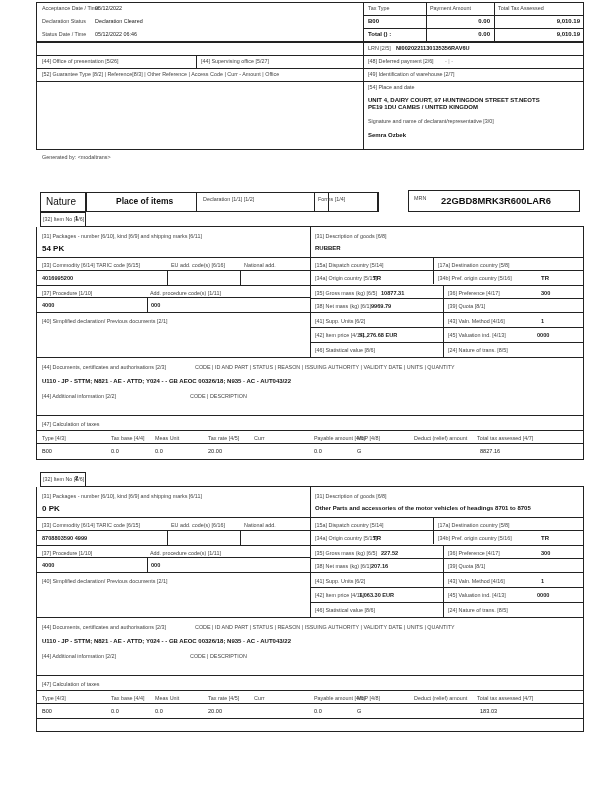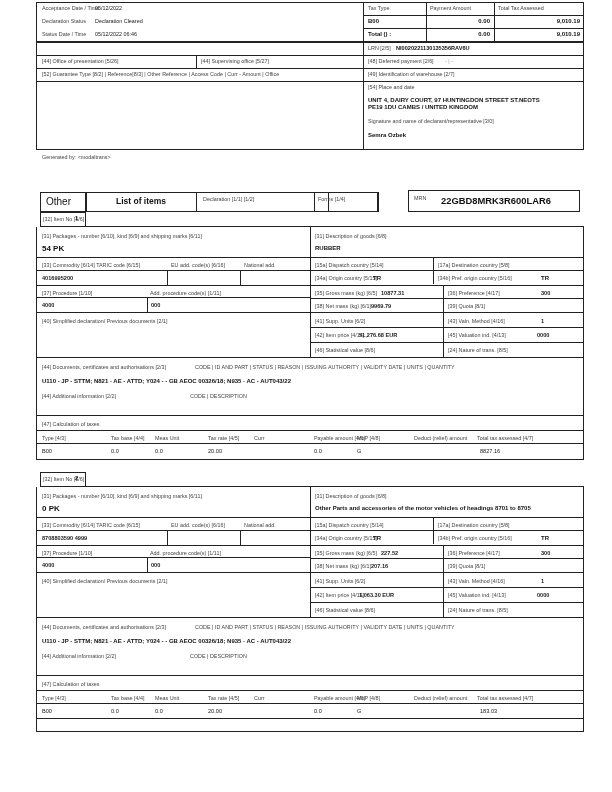--- a/index.html
+++ b/index.html
@@ -65,24 +65,24 @@
   <span class="abs val" style="left:368px;top:97px;">UNIT 4, DAIRY COURT, 97 HUNTINGDON STREET ST.NEOTS</span>
   <span class="abs val" style="left:368px;top:104px;">PE19 1DU CAMBS / UNITED KINGDOM</span>
   <span class="abs lbl" style="left:368px;top:118px;">Signature and name of declarant/representative [3/0]</span>
   <span class="abs val" style="left:368px;top:132px;">Semra Ozbek</span>
 
   <span class="abs lbl" style="left:42px;top:154px;">Generated by: &lt;modaltrans&gt;</span>
 </div>
 
 <div>
   <div class="box thick" style="left:40px;top:192px;width:46px;height:20px;"></div>
-  <span class="abs" style="left:46px;top:196px;font-size:10px;">Other</span>
+  <span class="abs" style="left:46px;top:196px;font-size:10px;">Nature</span>
   <div class="box thick" style="left:86px;top:192px;width:243px;height:20px;"></div>
   <div class="vl" style="left:196px;top:192px;height:20px;"></div>
-  <span class="abs" style="left:116px;top:196px;font-size:8.5px;font-weight:bold;">List of items</span>
+  <span class="abs" style="left:116px;top:196px;font-size:8.5px;font-weight:bold;">Place of items</span>
   <span class="abs lbl" style="left:203px;top:196px;">Declaration [1/1] [1/2]</span>
   <div class="box thick" style="left:314px;top:192px;width:64px;height:20px;"></div>
   <div class="vl" style="left:378px;top:192px;height:20px;"></div>
   <span class="abs lbl" style="left:318px;top:196px;">Forms [1/4]</span>
   <div class="box thick" style="left:408px;top:190px;width:172px;height:22px;"></div>
   <span class="abs lbl" style="left:414px;top:195px;">MRN</span>
   <span class="abs big" style="left:441px;top:195px;font-size:9.4px;">22GBD8MRK3R600LAR6</span>
 </div>
 
 <div>

